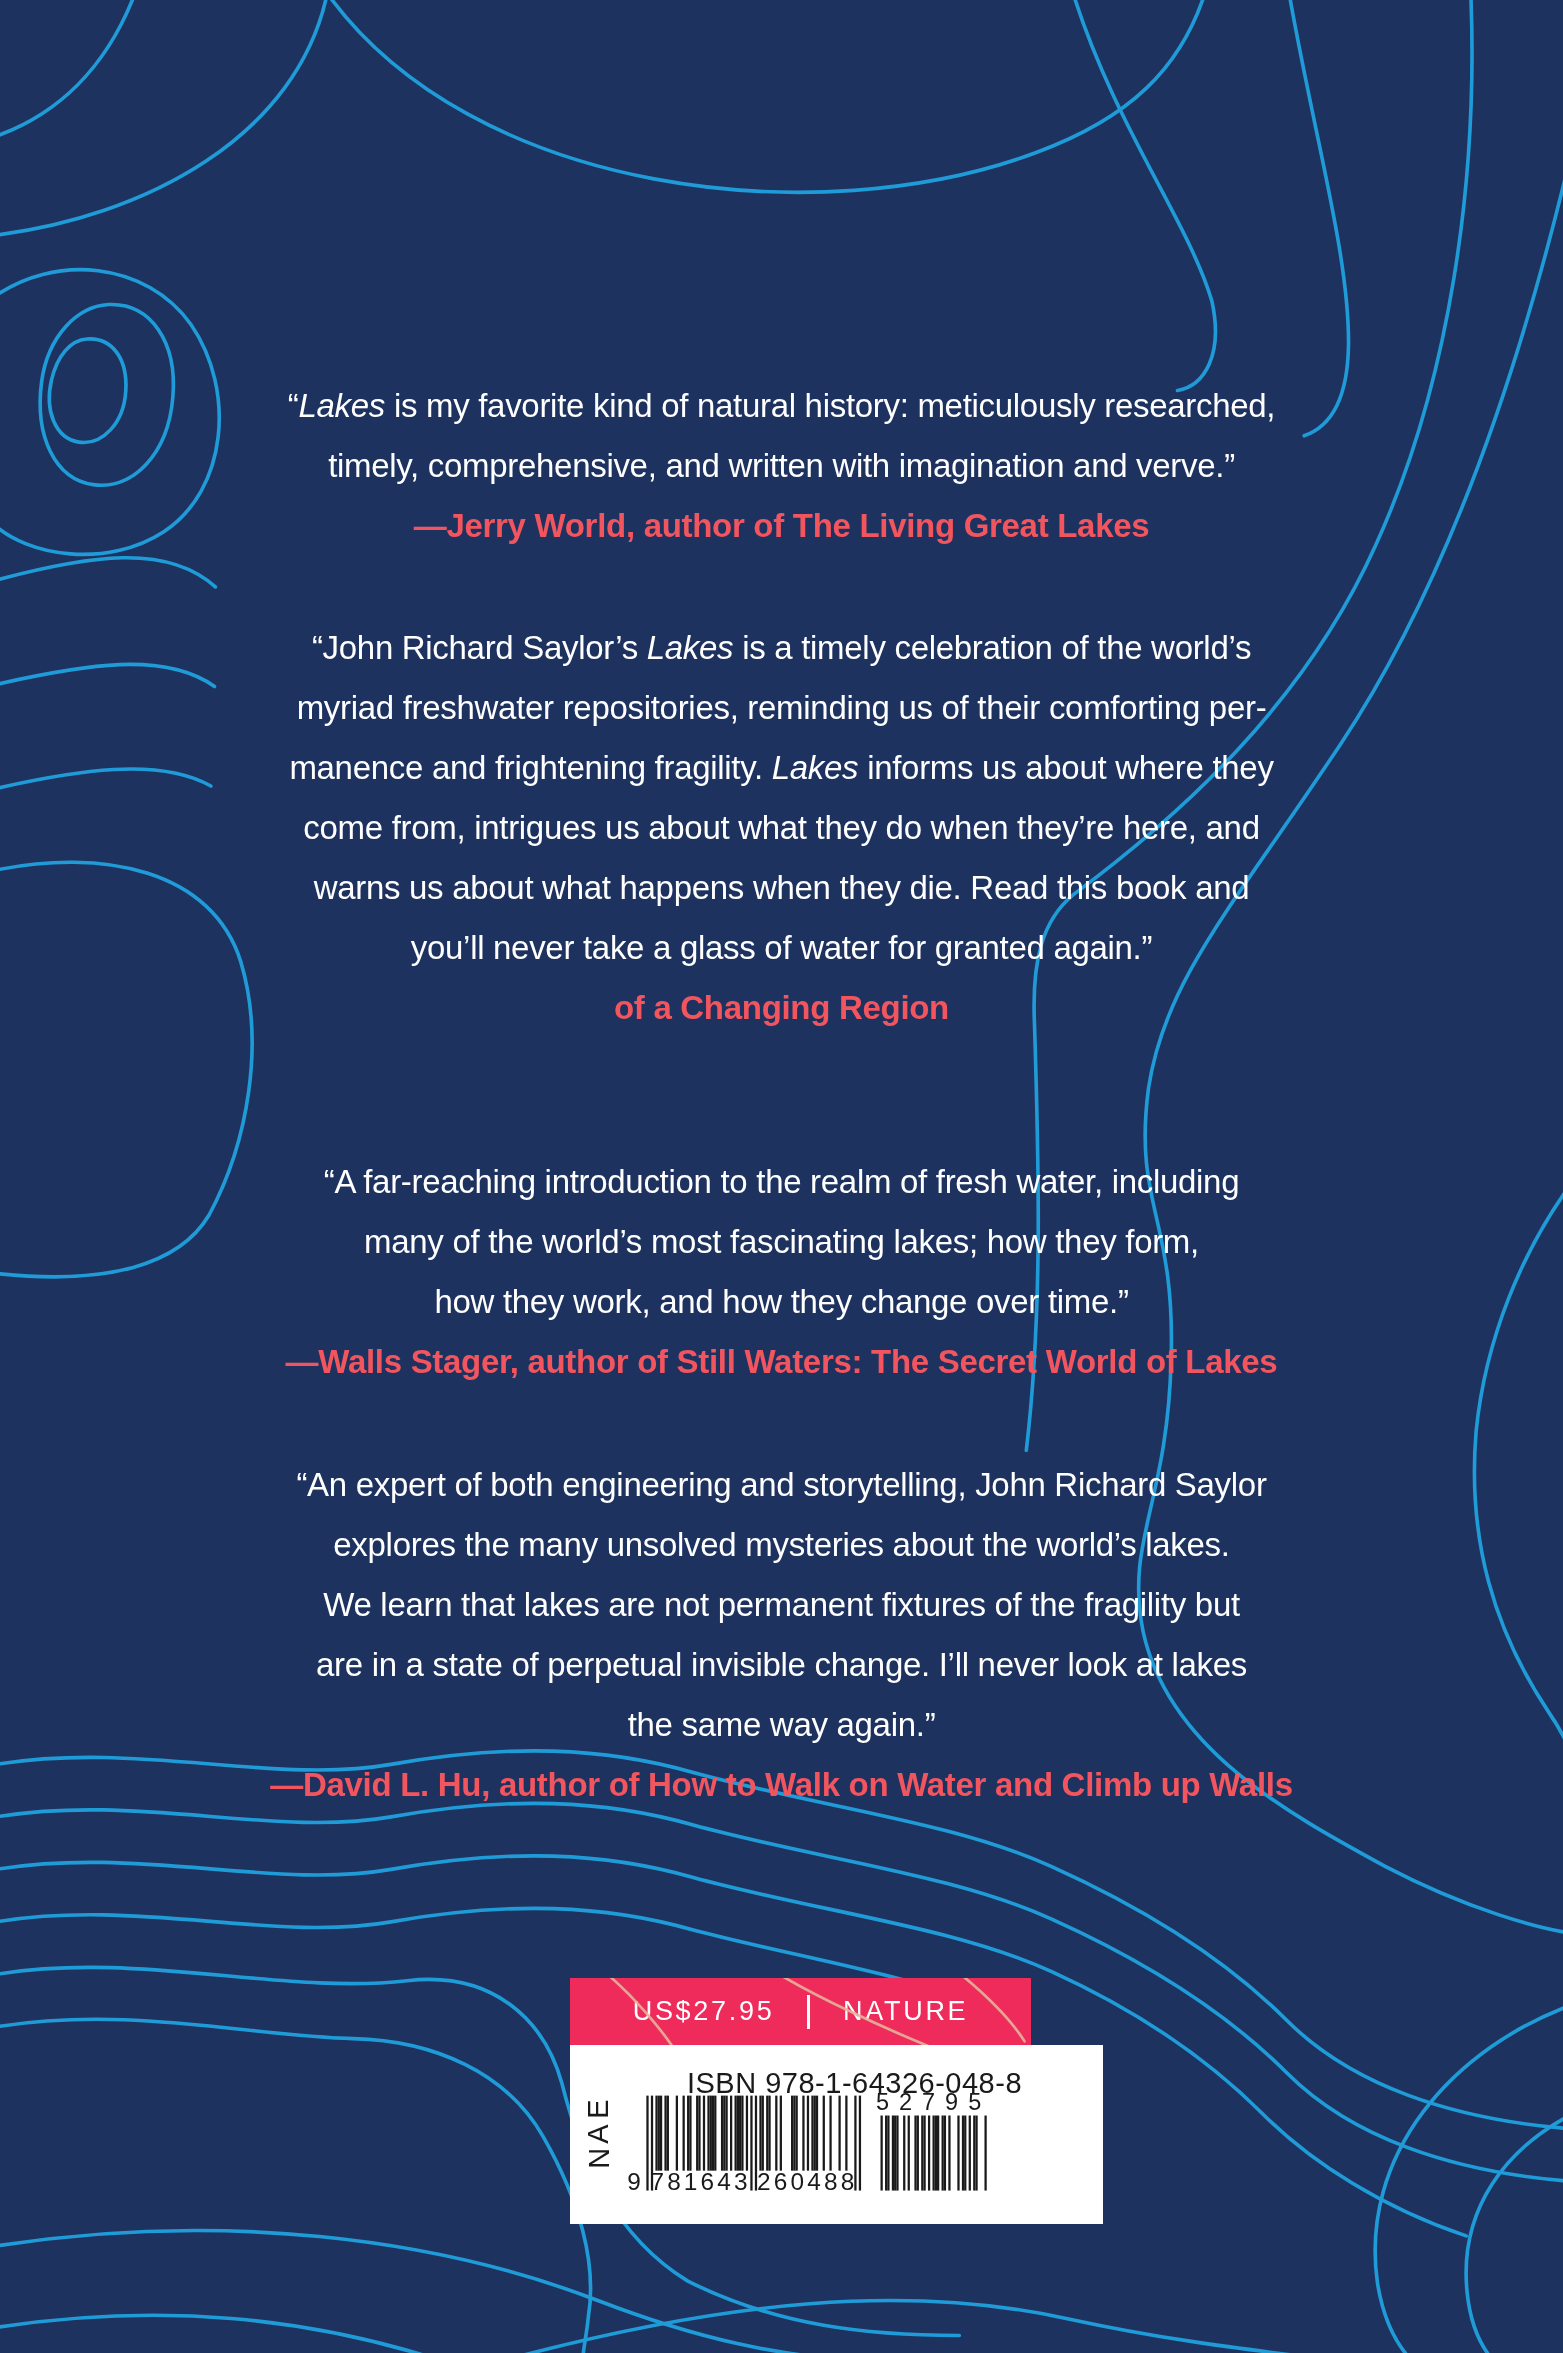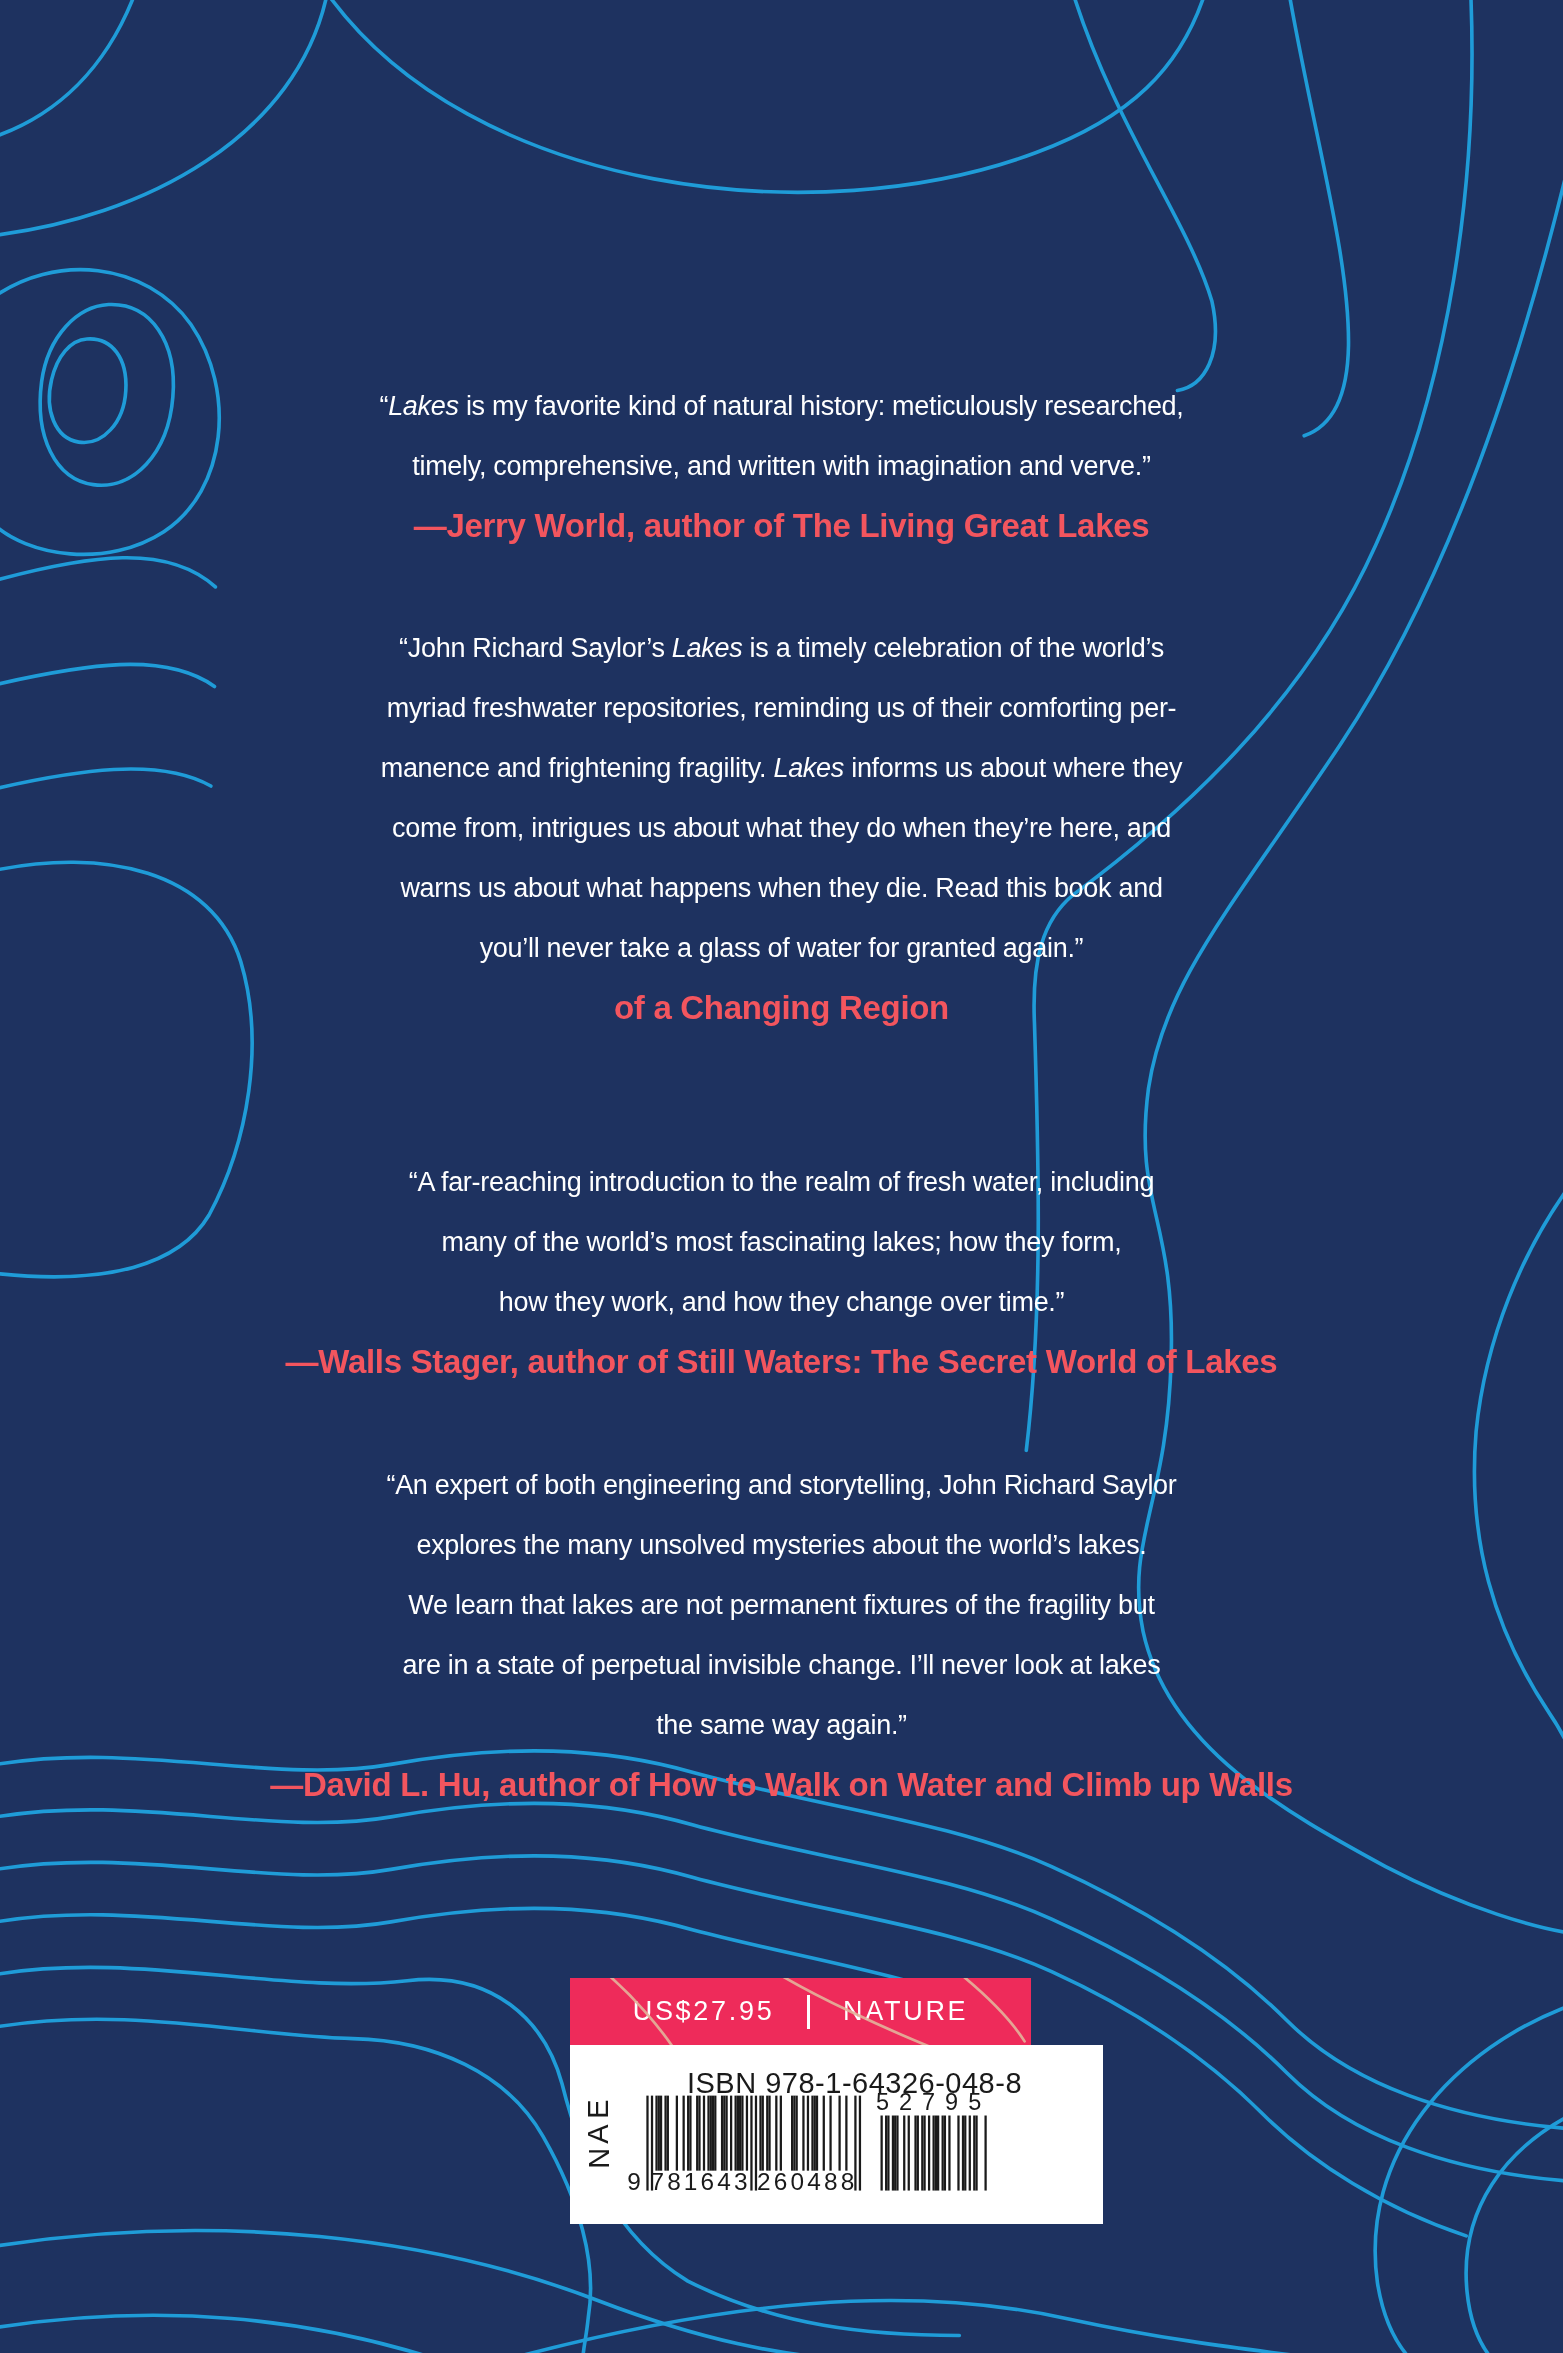--- a/index.html
+++ b/index.html
@@ -19,21 +19,21 @@
     position:relative;
     overflow:hidden;
     font-family:"Liberation Sans","DejaVu Sans",sans-serif;
   }
   #contour-art{position:absolute;left:0;top:0;width:1563px;height:2354px;}
   #contour-art path{fill:none;stroke:var(--contour);stroke-width:4;stroke-linecap:round;}
   #quotes{position:absolute;left:0;top:0;width:1563px;height:2354px;}
   .quote-block{position:absolute;left:0;width:1563px;text-align:center;}
   .quote-line{
     white-space:nowrap;
-    font-size:27px;line-height:60px;letter-spacing:-0.3px;
+    font-size:33px;line-height:60px;letter-spacing:-0.3px;
     color:var(--text);font-weight:500;
   }
   .quote-line .it{font-style:italic;}
   .attr-line{
     white-space:nowrap;
     font-size:33px;line-height:60px;letter-spacing:-0.3px;
     color:var(--coral);font-weight:700;
   }
   .attr-line .it{}
   

